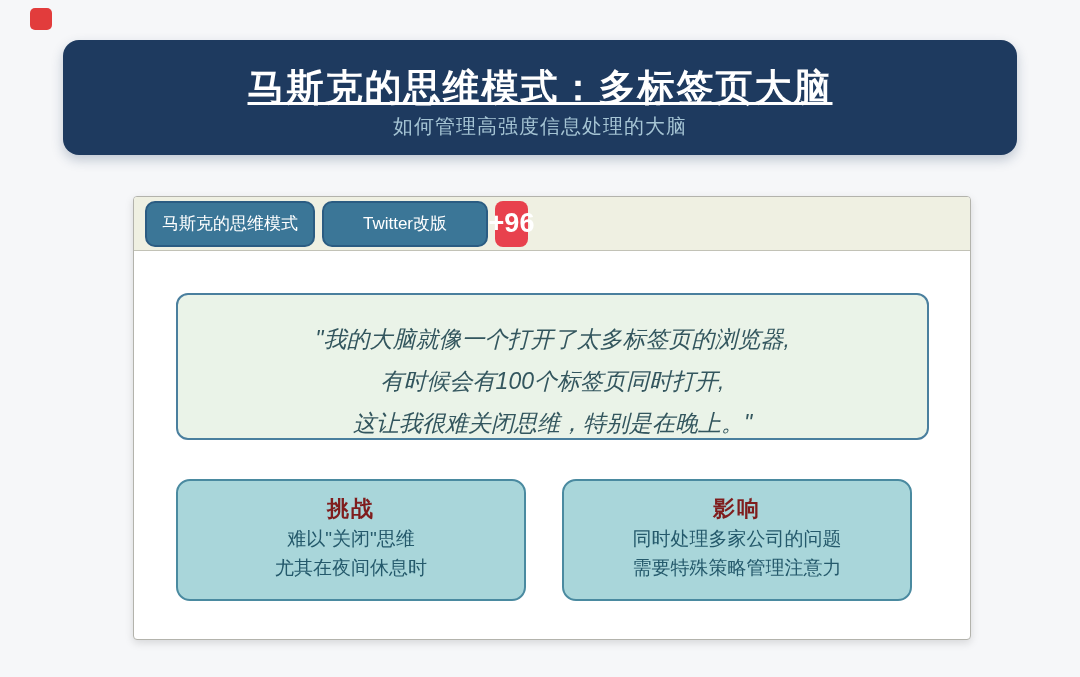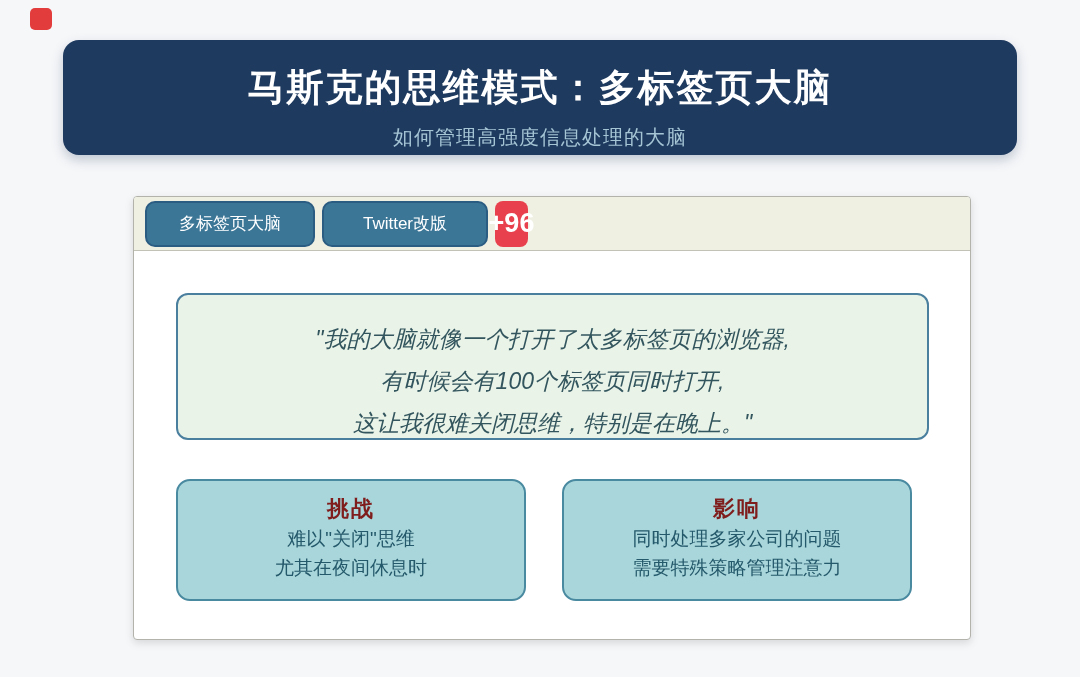--- a/index.html
+++ b/index.html
@@ -3,22 +3,22 @@
 <meta charset="utf-8">
 <style>
   html,body{margin:0;padding:0;}
   body{width:1080px;height:677px;overflow:hidden;font-family:"Liberation Sans","DejaVu Sans",sans-serif;}
   #app{position:relative;width:1080px;height:677px;background:#f6f7f9;overflow:hidden;}
 
   .brand-dot{position:absolute;left:30px;top:8px;width:22px;height:22px;border-radius:5px;background:#e23c3c;}
 
   .header{position:absolute;left:63px;top:40px;width:954px;height:115px;background:#1e3a5f;
           border-radius:16px;box-shadow:0 5px 12px rgba(30,58,95,.25);text-align:center;color:#ffffff;box-sizing:border-box;}
-  .header-title{margin-top:23px;font-size:37px;font-weight:bold;letter-spacing:2px;}
-  .header-subtitle{margin-top:11px;font-size:20px;color:#a5c4d4;letter-spacing:1px;}
+  .header-title{margin-top:23px;font-size:37px;font-weight:bold;letter-spacing:2px;text-decoration:underline;}
+  .header-subtitle{font-size:20px;color:#a5c4d4;letter-spacing:1px;}
 
   .window{position:absolute;left:133px;top:196px;width:838px;height:444px;background:#ffffff;
           border:1px solid #b3b3ac;border-radius:4px;box-shadow:0 3px 8px rgba(0,0,0,.13);box-sizing:border-box;}
   .tabbar{position:absolute;left:0;top:0;right:0;height:54px;background:#eff0e2;border-bottom:1px solid #c2c2b6;
           border-radius:3px 3px 0 0;display:flex;align-items:center;padding-left:11px;box-sizing:border-box;gap:7px;}
   .tab{height:46px;border-radius:10px;background:#3b7697;border:2px solid #2b5c82;color:#ffffff;font-size:17px;
        display:flex;align-items:center;justify-content:center;box-sizing:border-box;cursor:pointer;}
   .tab.w1{width:170px;} .tab.w2{width:166px;} .tab.w3{width:166px;} .tab.w4{width:167px;}
   .tab-overflow{width:33px;height:46px;border-radius:8px;background:#e8414d;color:#ffffff;font-weight:bold;font-size:27px;
        display:flex;align-items:center;justify-content:center;box-sizing:border-box;cursor:pointer;}
@@ -44,21 +44,21 @@
 
   <div class="brand-dot"></div>
 
   <div class="header">
     <div class="header-title">马斯克的思维模式：多标签页大脑</div>
     <div class="header-subtitle">如何管理高强度信息处理的大脑</div>
   </div>
 
   <div class="window">
     <div class="tabbar">
-      <div class="tab w1">多标签页大脑</div>
+      <div class="tab w1">马斯克的思维模式</div>
       <div class="tab w3">Twitter改版</div>
       <div class="tab-overflow">+96</div>
     </div>
 
     <div class="quote">
       <div>"我的大脑就像一个打开了太多标签页的浏览器,</div>
       <div>有时候会有100个标签页同时打开,</div>
       <div>这让我很难关闭思维，特别是在晚上。"</div>
     </div>
 

